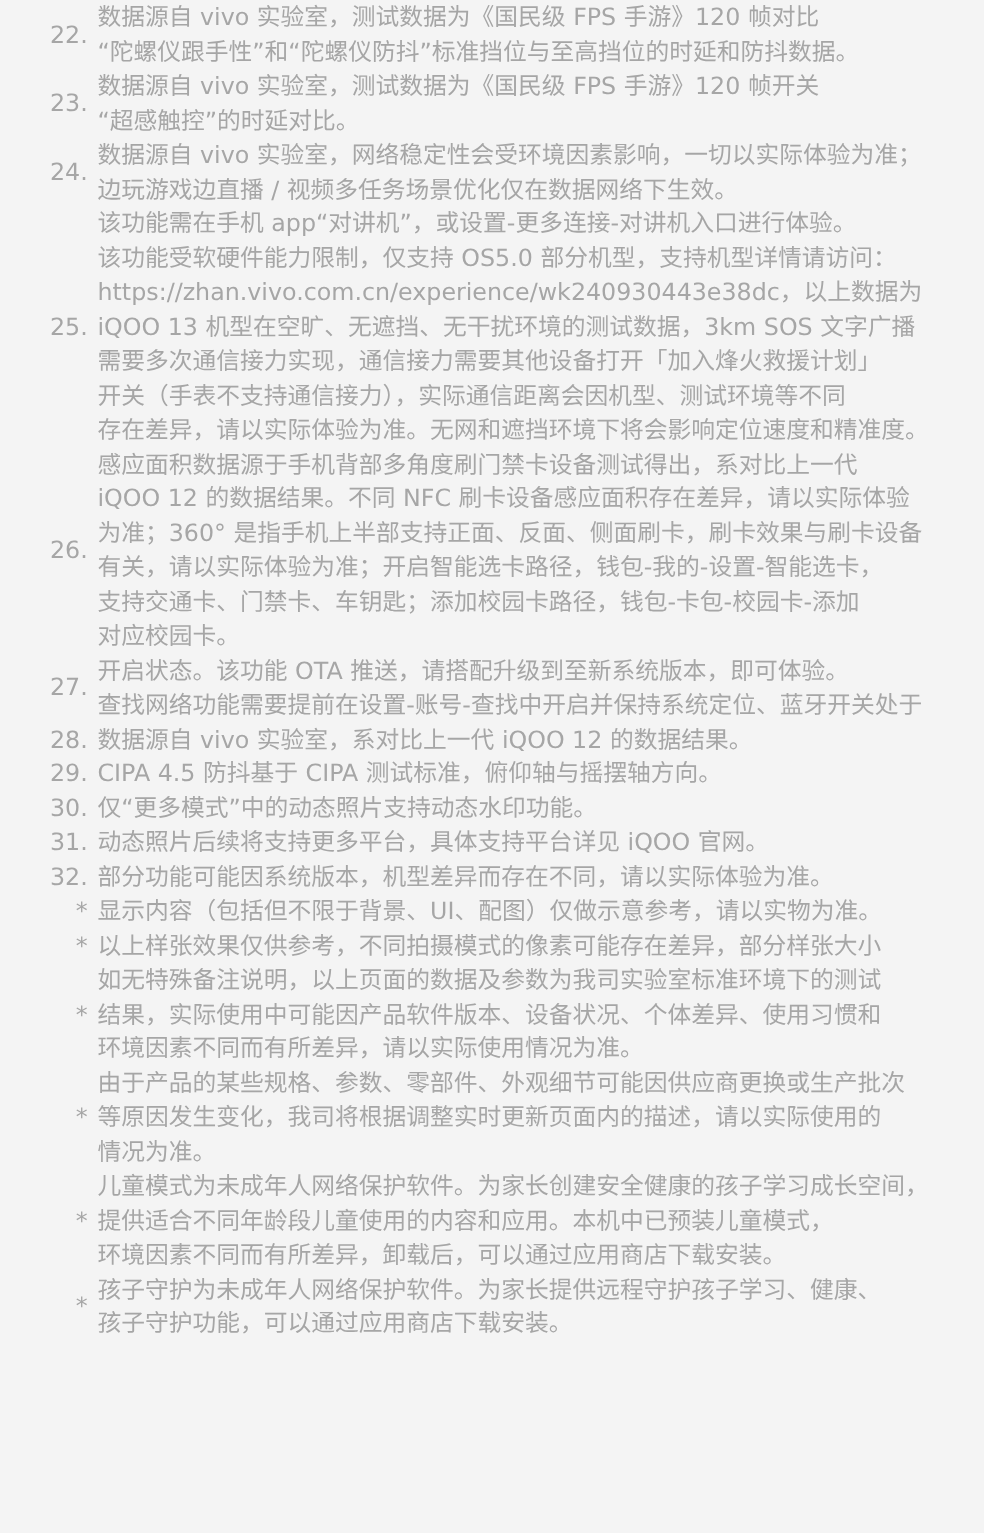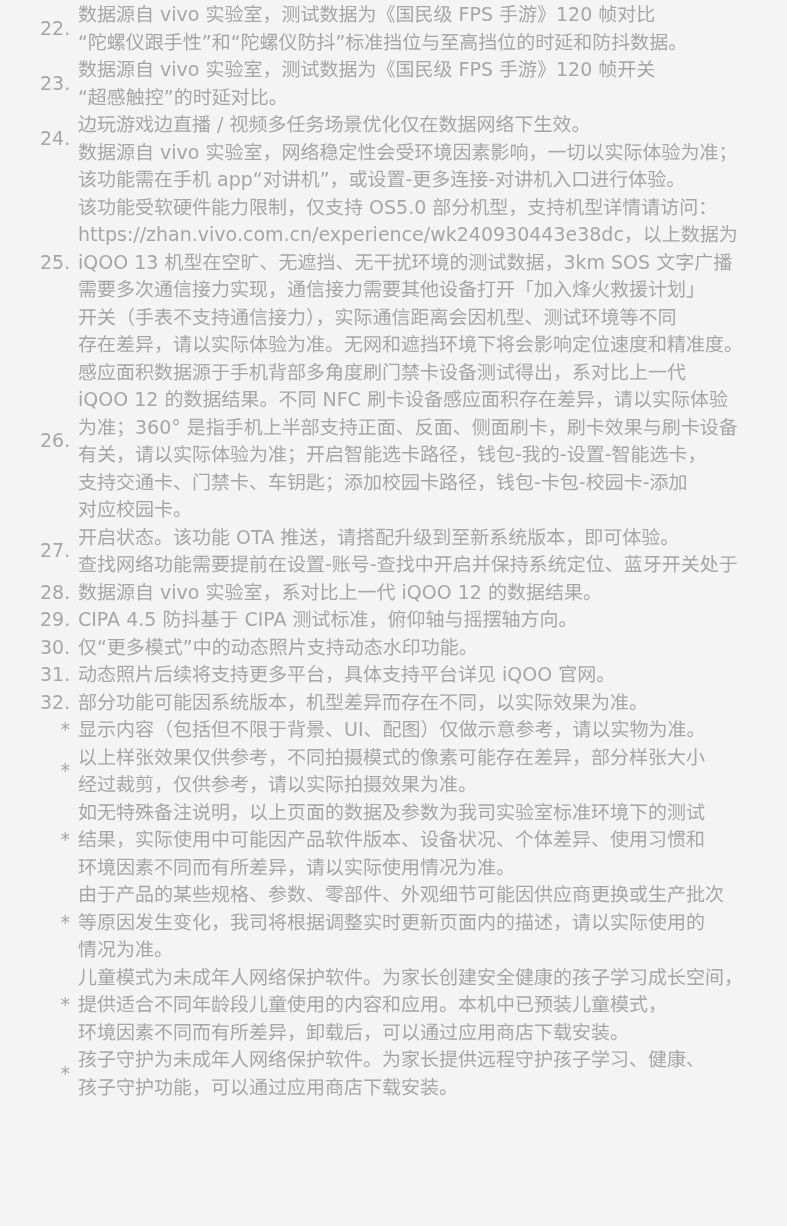--- a/index.html
+++ b/index.html
@@ -55,22 +55,22 @@
     <div class="note-row">
       <div class="note-marker">23.</div>
       <div class="note-lines">
         <div class="note-line">数据源自 vivo 实验室，测试数据为《国民级 FPS 手游》120 帧开关</div>
         <div class="note-line">“超感触控”的时延对比。</div>
       </div>
     </div>
     <div class="note-row">
       <div class="note-marker">24.</div>
       <div class="note-lines">
+        <div class="note-line">数据源自 vivo 实验室，网络稳定性会受环境因素影响，一切以实际体验为准；</div>
         <div class="note-line">边玩游戏边直播 / 视频多任务场景优化仅在数据网络下生效。</div>
-        <div class="note-line">数据源自 vivo 实验室，网络稳定性会受环境因素影响，一切以实际体验为准；</div>
       </div>
     </div>
     <div class="note-row">
       <div class="note-marker">25.</div>
       <div class="note-lines">
         <div class="note-line">该功能需在手机 app“对讲机”，或设置-更多连接-对讲机入口进行体验。</div>
         <div class="note-line">该功能受软硬件能力限制，仅支持 OS5.0 部分机型，支持机型详情请访问：</div>
         <div class="note-line">https://zhan.vivo.com.cn/experience/wk240930443e38dc，以上数据为</div>
         <div class="note-line">iQOO 13 机型在空旷、无遮挡、无干扰环境的测试数据，3km SOS 文字广播</div>
         <div class="note-line">需要多次通信接力实现，通信接力需要其他设备打开「加入烽火救援计划」</div>
@@ -116,34 +116,33 @@
     </div>
     <div class="note-row">
       <div class="note-marker">31.</div>
       <div class="note-lines">
         <div class="note-line">动态照片后续将支持更多平台，具体支持平台详见 iQOO 官网。</div>
       </div>
     </div>
     <div class="note-row">
       <div class="note-marker">32.</div>
       <div class="note-lines">
-        <div class="note-line">部分功能可能因系统版本，机型差异而存在不同，以实际效果为准。</div>
+        <div class="note-line">部分功能可能因系统版本，机型差异而存在不同，请以实际体验为准。</div>
       </div>
     </div>
     <div class="note-row">
       <div class="note-marker">*</div>
       <div class="note-lines">
         <div class="note-line">显示内容（包括但不限于背景、UI、配图）仅做示意参考，请以实物为准。</div>
       </div>
     </div>
     <div class="note-row">
       <div class="note-marker">*</div>
       <div class="note-lines">
         <div class="note-line">以上样张效果仅供参考，不同拍摄模式的像素可能存在差异，部分样张大小</div>
-        <div class="note-line">经过裁剪，仅供参考，请以实际拍摄效果为准。</div>
       </div>
     </div>
     <div class="note-row">
       <div class="note-marker">*</div>
       <div class="note-lines">
         <div class="note-line">如无特殊备注说明，以上页面的数据及参数为我司实验室标准环境下的测试</div>
         <div class="note-line">结果，实际使用中可能因产品软件版本、设备状况、个体差异、使用习惯和</div>
         <div class="note-line">环境因素不同而有所差异，请以实际使用情况为准。</div>
       </div>
     </div>

